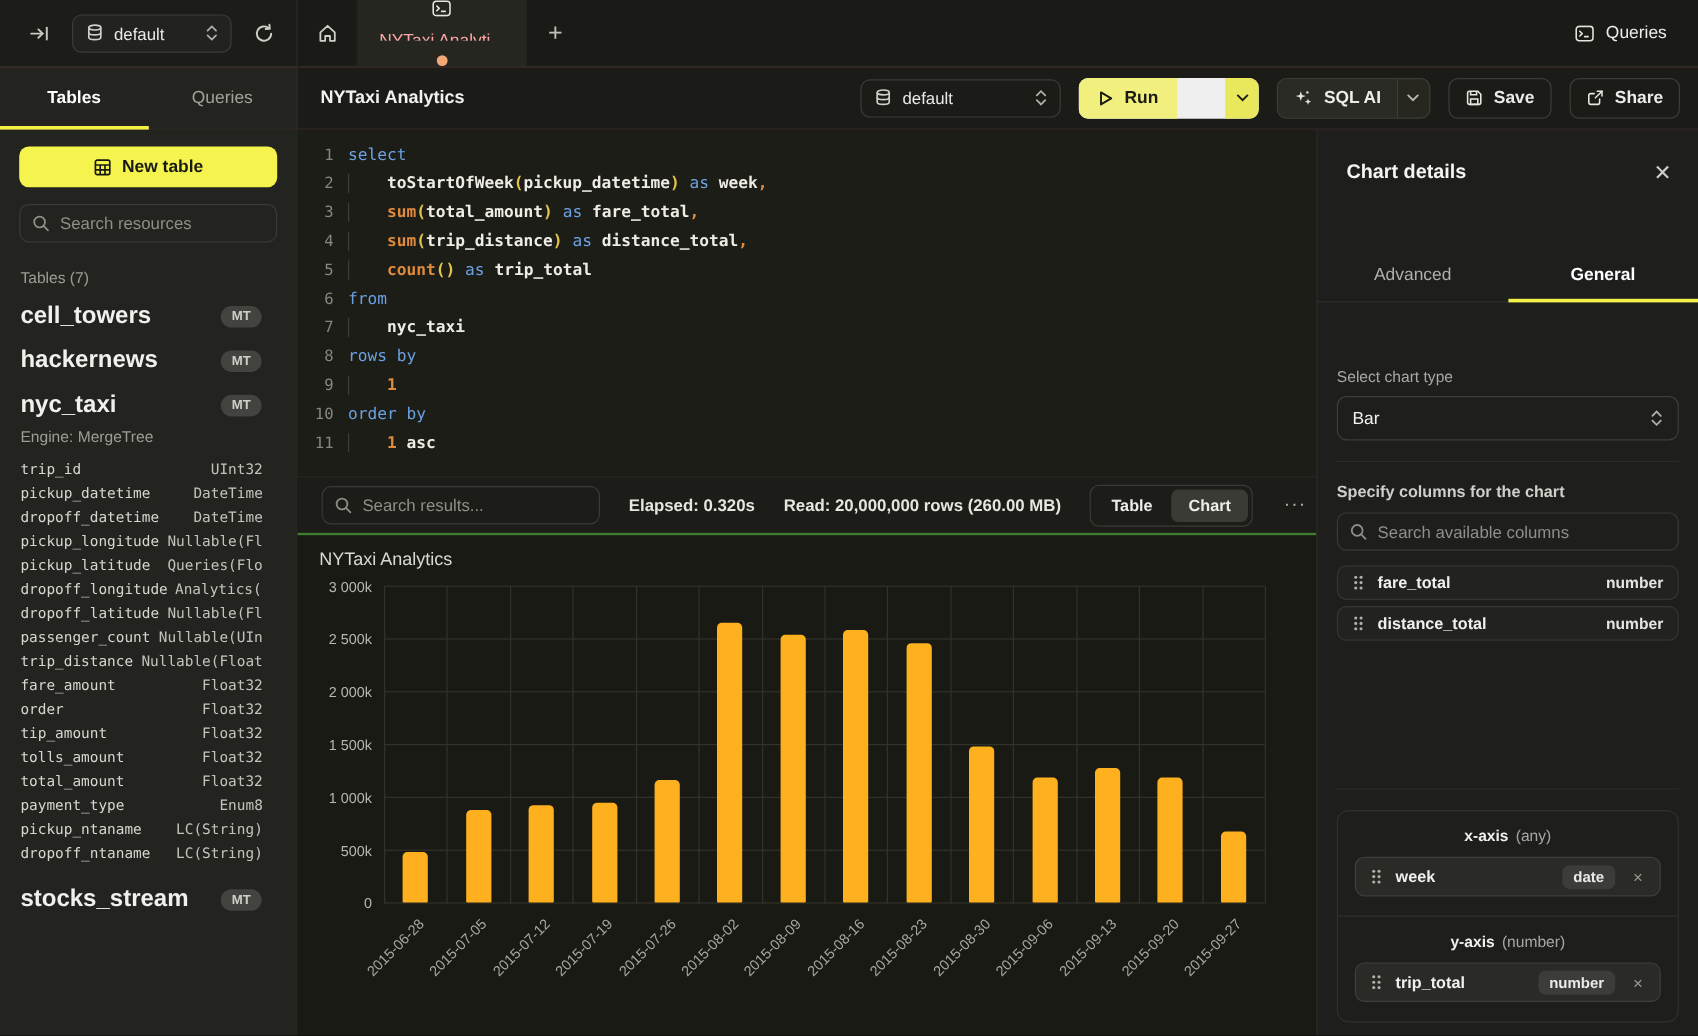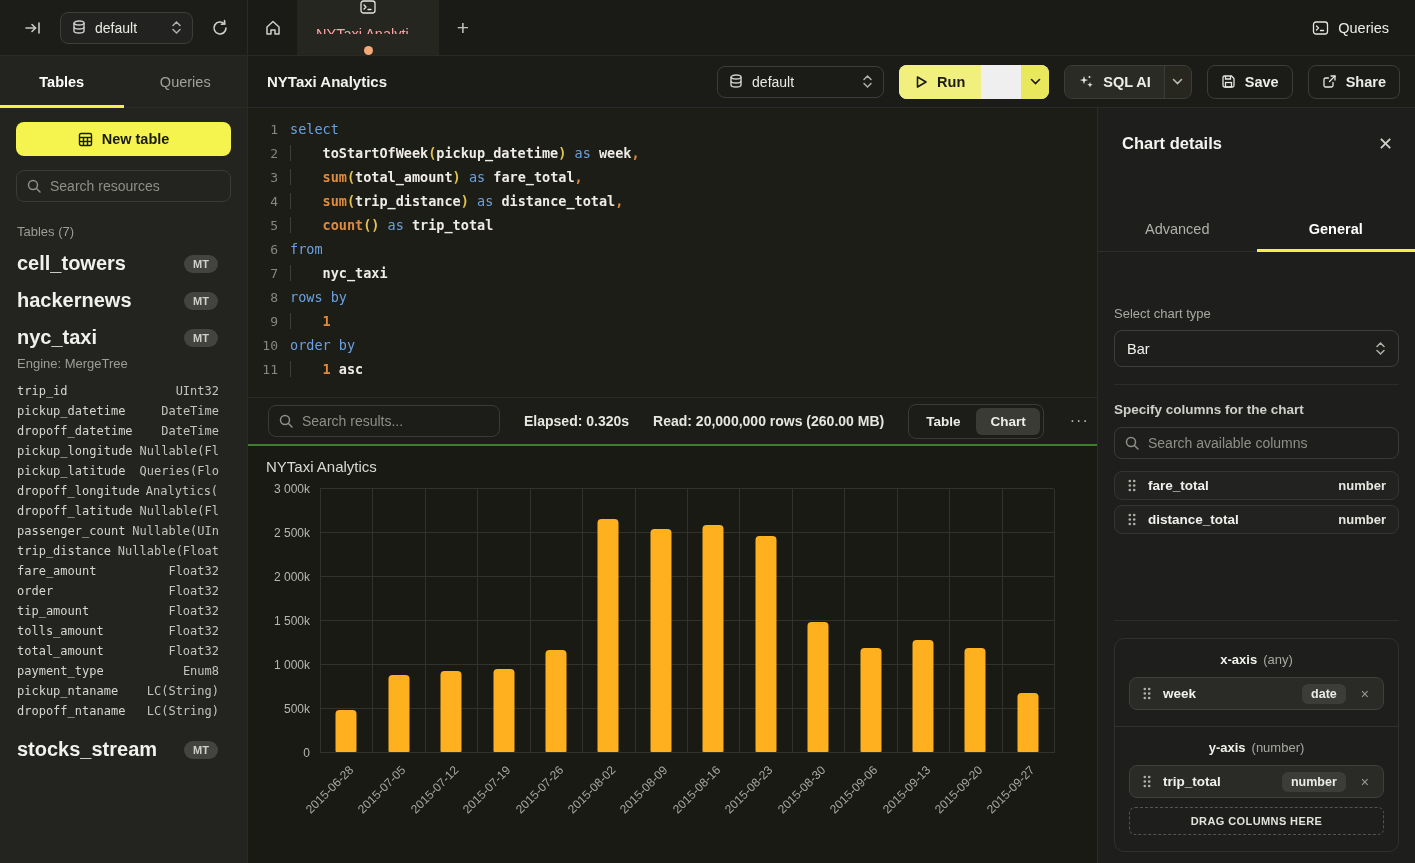--- a/index.html
+++ b/index.html
@@ -644,20 +644,19 @@
                       <circle cx="7.2" cy="6.5" r="1.3"></circle>
                       <circle cx="2.8" cy="11" r="1.3"></circle>
                       <circle cx="7.2" cy="11" r="1.3"></circle>
                     </svg>
                   </span>
                   <span class="ac-name">trip_total</span>
                   <span class="type-badge">number</span>
                   <button class="chip-close"><span>×</span></button>
                 </div>
               </div>
-            <div class="drop-zone">DRAG COLUMNS HERE</div>
           </div>
         </div>
       </div>
     </div>
 
   </div>
 </div>
 
 </body></html>

